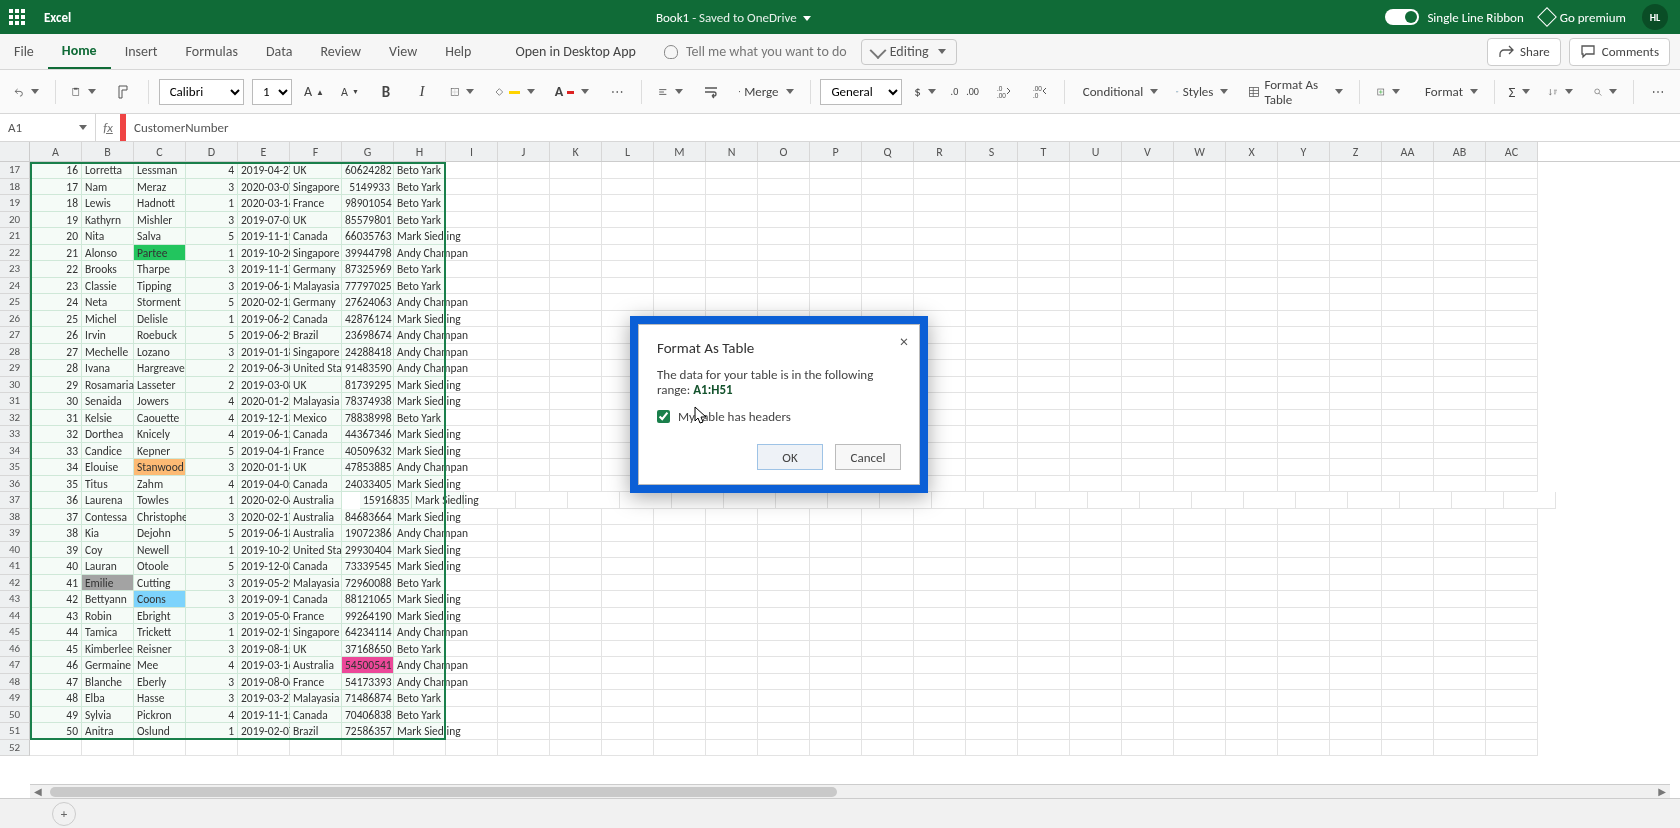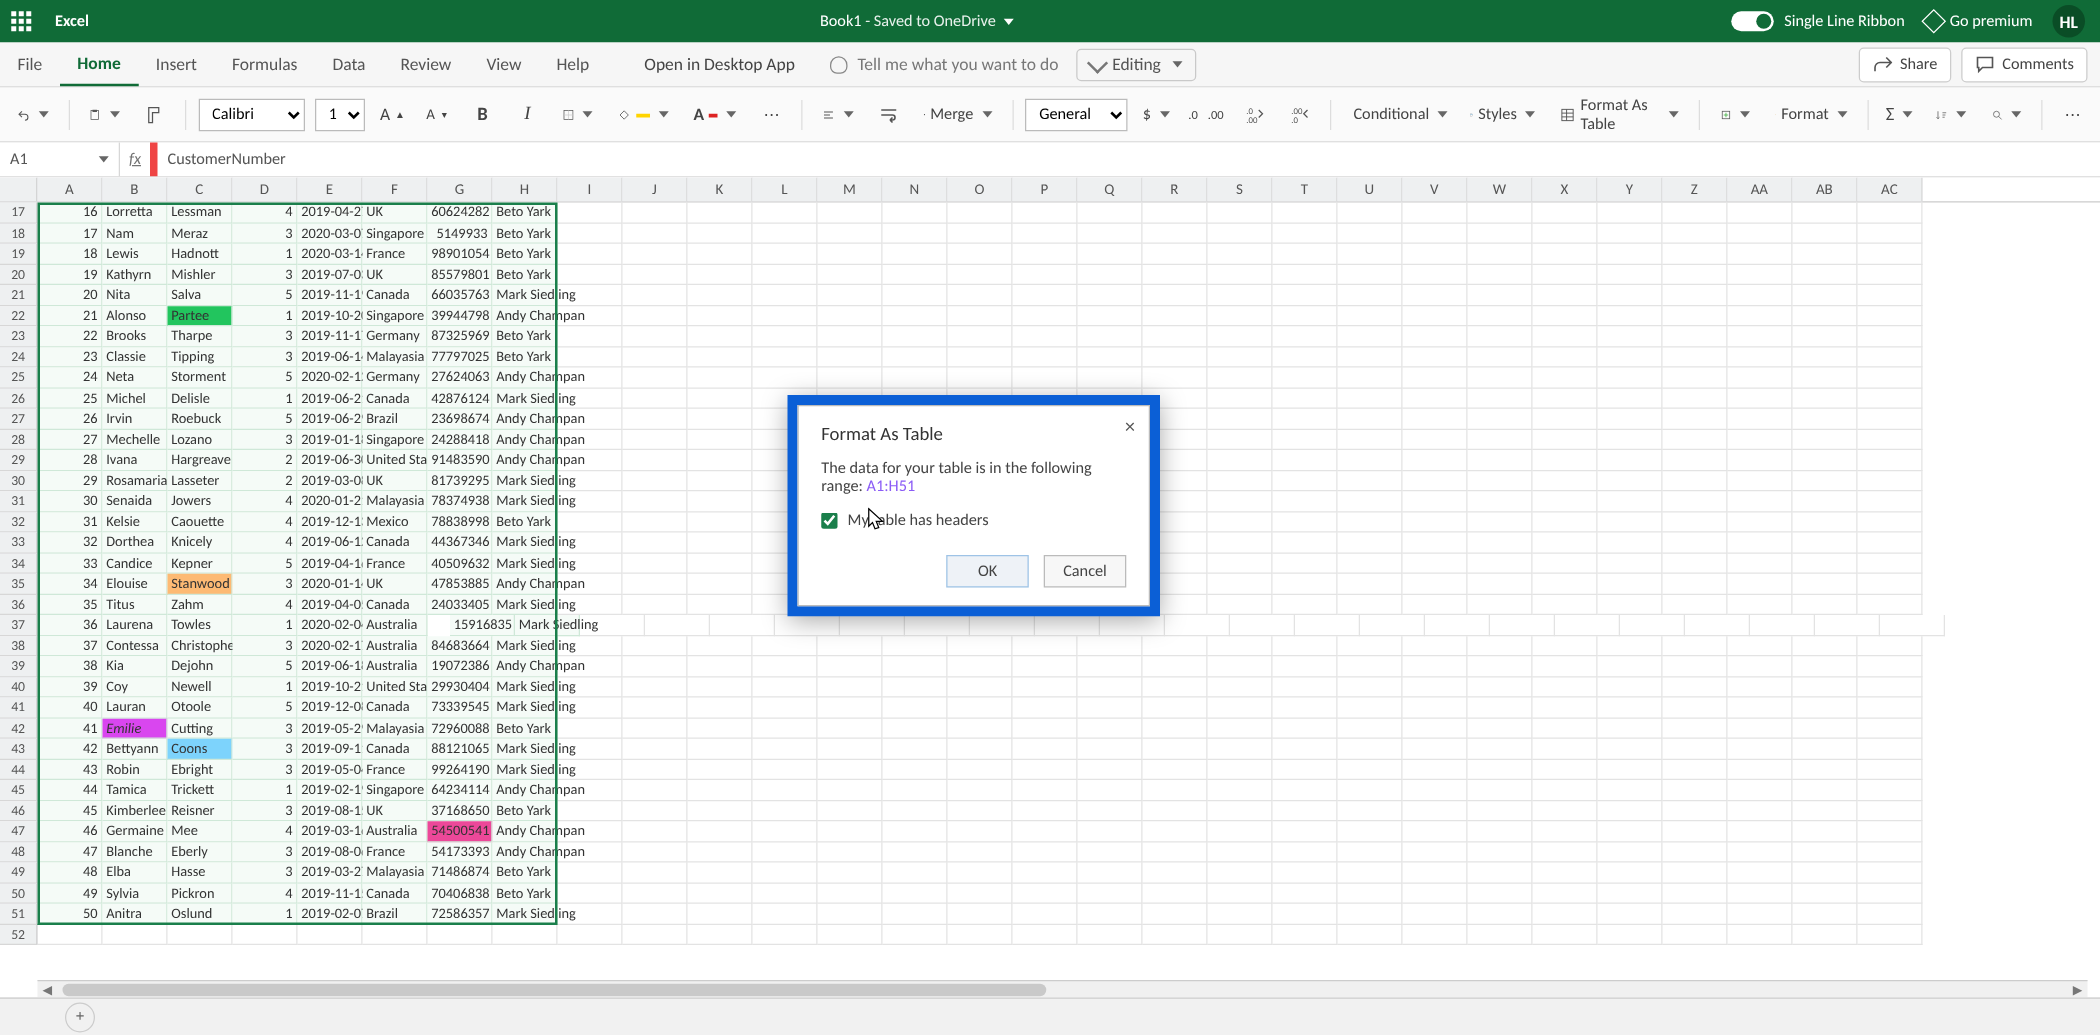--- a/index.html
+++ b/index.html
@@ -11,21 +11,21 @@
   .waffle-grid { display: grid; grid-template-columns: repeat(3,4px); grid-gap: 2px; }
   .waffle-grid span { width:4px; height:4px; background:#fff; }
   .app-name { font-weight: 600; padding: 0 10px; }
   .title-center { flex: 1; text-align: center; }
   .title-center .saved { opacity: 0.9; }
   .title-right { display: flex; align-items: center; gap: 16px; padding-right: 12px; }
   .toggle { width: 34px; height: 16px; background: #fff; border-radius: 8px; position: relative; }
   .toggle::after { content:''; position:absolute; right:2px; top:2px; width:12px; height:12px; border-radius:50%; background:#106b37; }
   .premium { display:flex; align-items:center; gap:6px; }
   .diamond { width:14px; height:14px; transform: rotate(45deg); border:1.5px solid #fff; }
-  .avatar { width:26px; height:26px; border-radius:50%; background:#0a4d26; display:flex; align-items:center; justify-content:center; font-size:14px; font-weight:600; }
+  .avatar { width:26px; height:26px; border-radius:50%; background:#0a4d26; display:flex; align-items:center; justify-content:center; font-size:10px; font-weight:600; }
 
   
   .tabs { height: 36px; background: #f6f6f6; border-bottom: 1px solid #d7d7d7; display:flex; align-items:stretch; font-size:14px; color:#555; }
   .tab { padding: 0 14px; display:flex; align-items:center; cursor:pointer; }
   .tab.active { color:#106b37; border-bottom:2px solid #106b37; font-weight:600; }
   .tabs-spacer { width: 16px; }
   .tab.link { color:#444; }
   .tabs .search-hint { display:flex; align-items:center; gap:8px; color:#777; padding:0 14px; }
   .bulb { width:14px; height:14px; border:1.5px solid #888; border-radius:50% 50% 40% 40%; }
   .editing-chip { display:flex; align-items:center; gap:6px; border:1px solid #c9c9c9; border-radius:4px; height:26px; align-self:center; padding:0 10px; color:#555; }
@@ -69,21 +69,21 @@
   .sheettabs { position:absolute; bottom:0; left:0; right:0; height:30px; background:#f1f1f1; border-top:1px solid #ccc; display:flex; align-items:center; padding-left:40px; font-size:13px; }
   .stab { padding:5px 16px; border:1px solid #ccc; background:#fff; color:#333; border-bottom:none; margin-right:-1px; cursor:pointer; }
   .stab.active { font-weight:600; border-top:2px solid #106b37; }
   .addsheet { width:24px; height:24px; margin-left:12px; display:flex; align-items:center; justify-content:center; color:#666; border:1px solid #ccc; border-radius:50%; cursor:pointer; }
 
   
   .dialog-ring { position:absolute; left:630px; top:316px; width:298px; background:#0b5fd6; padding:8px; box-shadow:0 4px 20px rgba(0,0,0,.35); }
   .dialog { background:#fff; border:1px solid #bbb; padding:14px 18px 14px 18px; font-size:13px; color:#444; }
   .dlg-title { font-size:15px; color:#333; margin-bottom:10px; }
   .dlg-close { position:absolute; right:20px; top:16px; cursor:pointer; color:#555; font-size:16px; }
-  .dlg-range { font-weight:400; color:#8b5cf6; }
+  .dlg-range { font-weight:700; color:#14532d; }
   .dlg-check { display:flex; align-items:center; gap:8px; margin-top:12px; }
   .dlg-check input { accent-color:#1a7f4b; }
   .dlg-btns { display:flex; justify-content:flex-end; gap:12px; margin-top:20px; }
   .dlg-btn { width:66px; height:26px; border:1px solid #bbb; background:#f7f7f7; font-size:13px; color:#444; cursor:pointer; }
   .dlg-btn.primary { background:#eef2f7; border-color:#9ec3e6; }
   .cursor { position:absolute; width:14px; height:20px; pointer-events:none; }
   .cursor svg { width:14px; height:20px; }
 
   
   .ic { width:16px; height:16px; display:inline-block; }
@@ -1158,21 +1158,21 @@
         <div class="cell"></div>
         <div class="cell"></div>
         <div class="cell"></div>
         <div class="cell"></div>
         <div class="cell"></div>
         <div class="cell"></div>
       </div>
       <div class="row">
         <div class="rh">42</div>
         <div class="cell r" style="background: rgb(245, 251, 247); border-right: 1px solid rgb(207, 232, 216); border-bottom: 1px solid rgb(207, 232, 216);">41</div>
-        <div class="cell" style="background: #d946ef; border-right: 1px solid rgb(207, 232, 216); border-bottom: 1px solid rgb(207, 232, 216); font-style: italic;">Emilie</div>
+        <div class="cell" style="background: #a3a3a3; border-right: 1px solid rgb(207, 232, 216); border-bottom: 1px solid rgb(207, 232, 216);">Emilie</div>
         <div class="cell" style="background: rgb(245, 251, 247); border-right: 1px solid rgb(207, 232, 216); border-bottom: 1px solid rgb(207, 232, 216);">Cutting</div>
         <div class="cell r" style="background: rgb(245, 251, 247); border-right: 1px solid rgb(207, 232, 216); border-bottom: 1px solid rgb(207, 232, 216);">3</div>
         <div class="cell" style="background: rgb(245, 251, 247); border-right: 1px solid rgb(207, 232, 216); border-bottom: 1px solid rgb(207, 232, 216);">2019-05-29</div>
         <div class="cell" style="background: rgb(245, 251, 247); border-right: 1px solid rgb(207, 232, 216); border-bottom: 1px solid rgb(207, 232, 216);">Malayasia</div>
         <div class="cell r" style="background: rgb(245, 251, 247); border-right: 1px solid rgb(207, 232, 216); border-bottom: 1px solid rgb(207, 232, 216);">72960088</div>
         <div class="cell" style="background: rgb(245, 251, 247); border-right: 1px solid rgb(207, 232, 216); border-bottom: 1px solid rgb(207, 232, 216);">Beto Yark</div>
         <div class="cell"></div>
         <div class="cell"></div>
         <div class="cell"></div>
         <div class="cell"></div>

